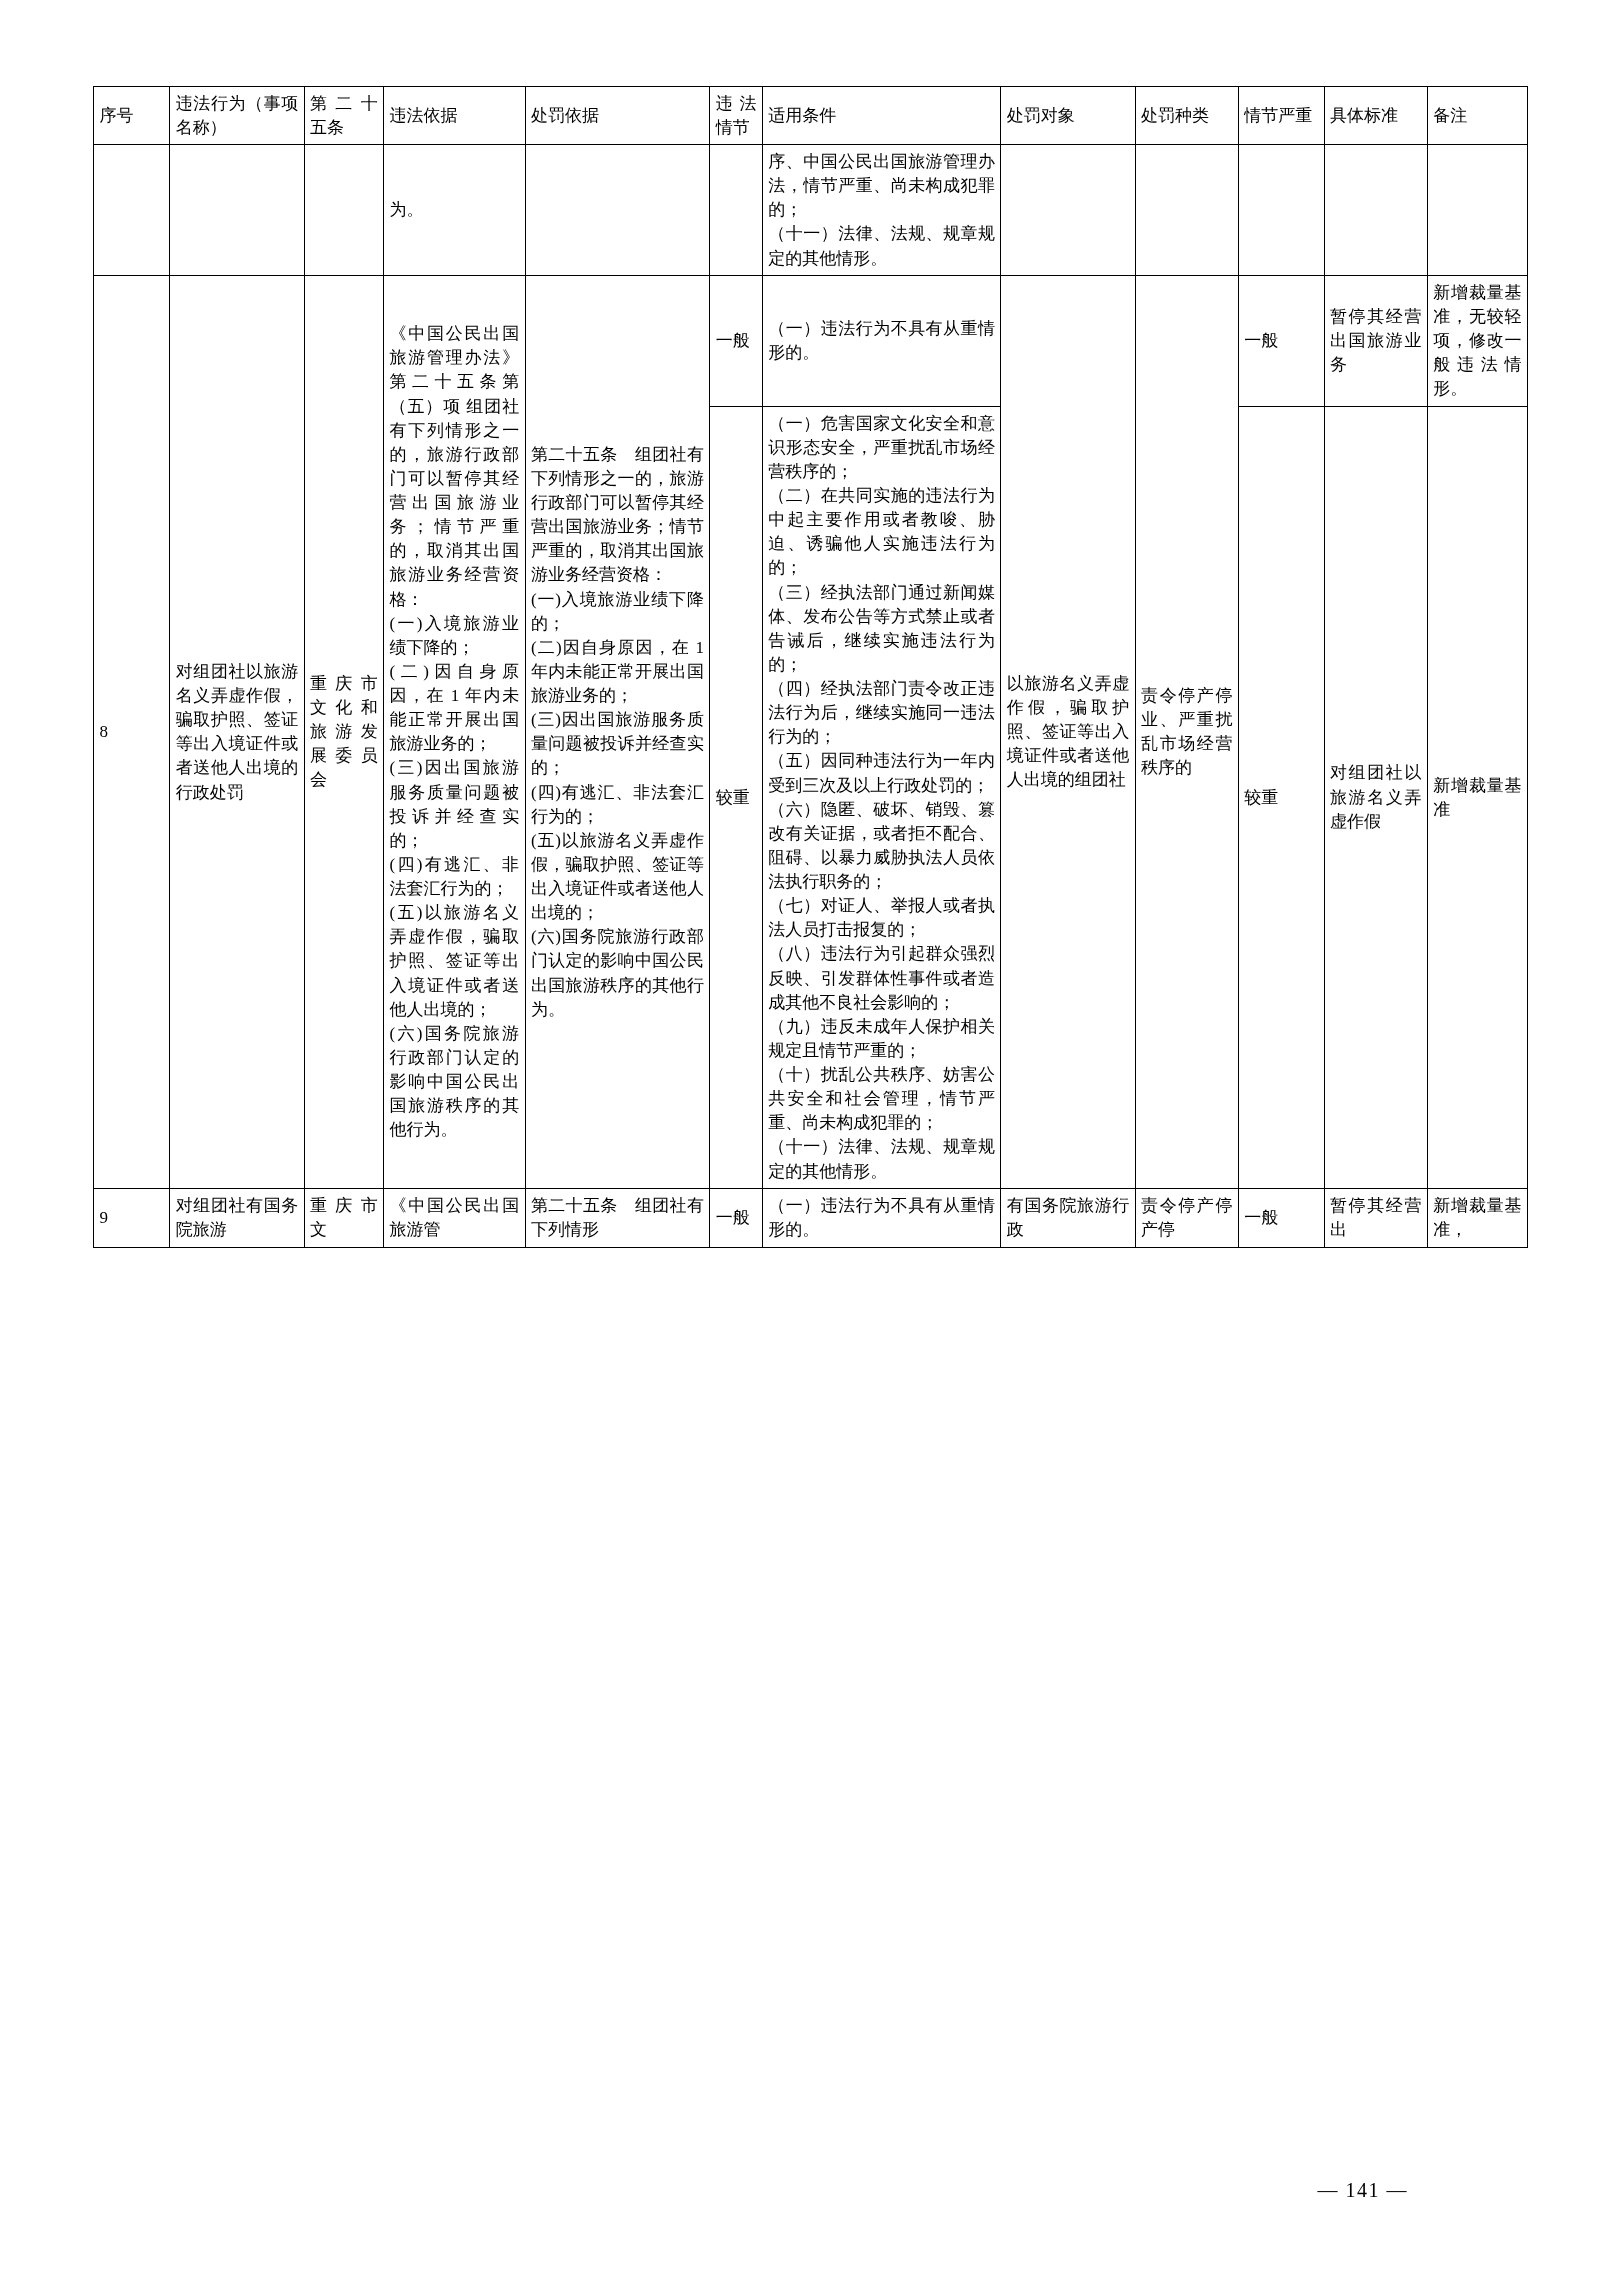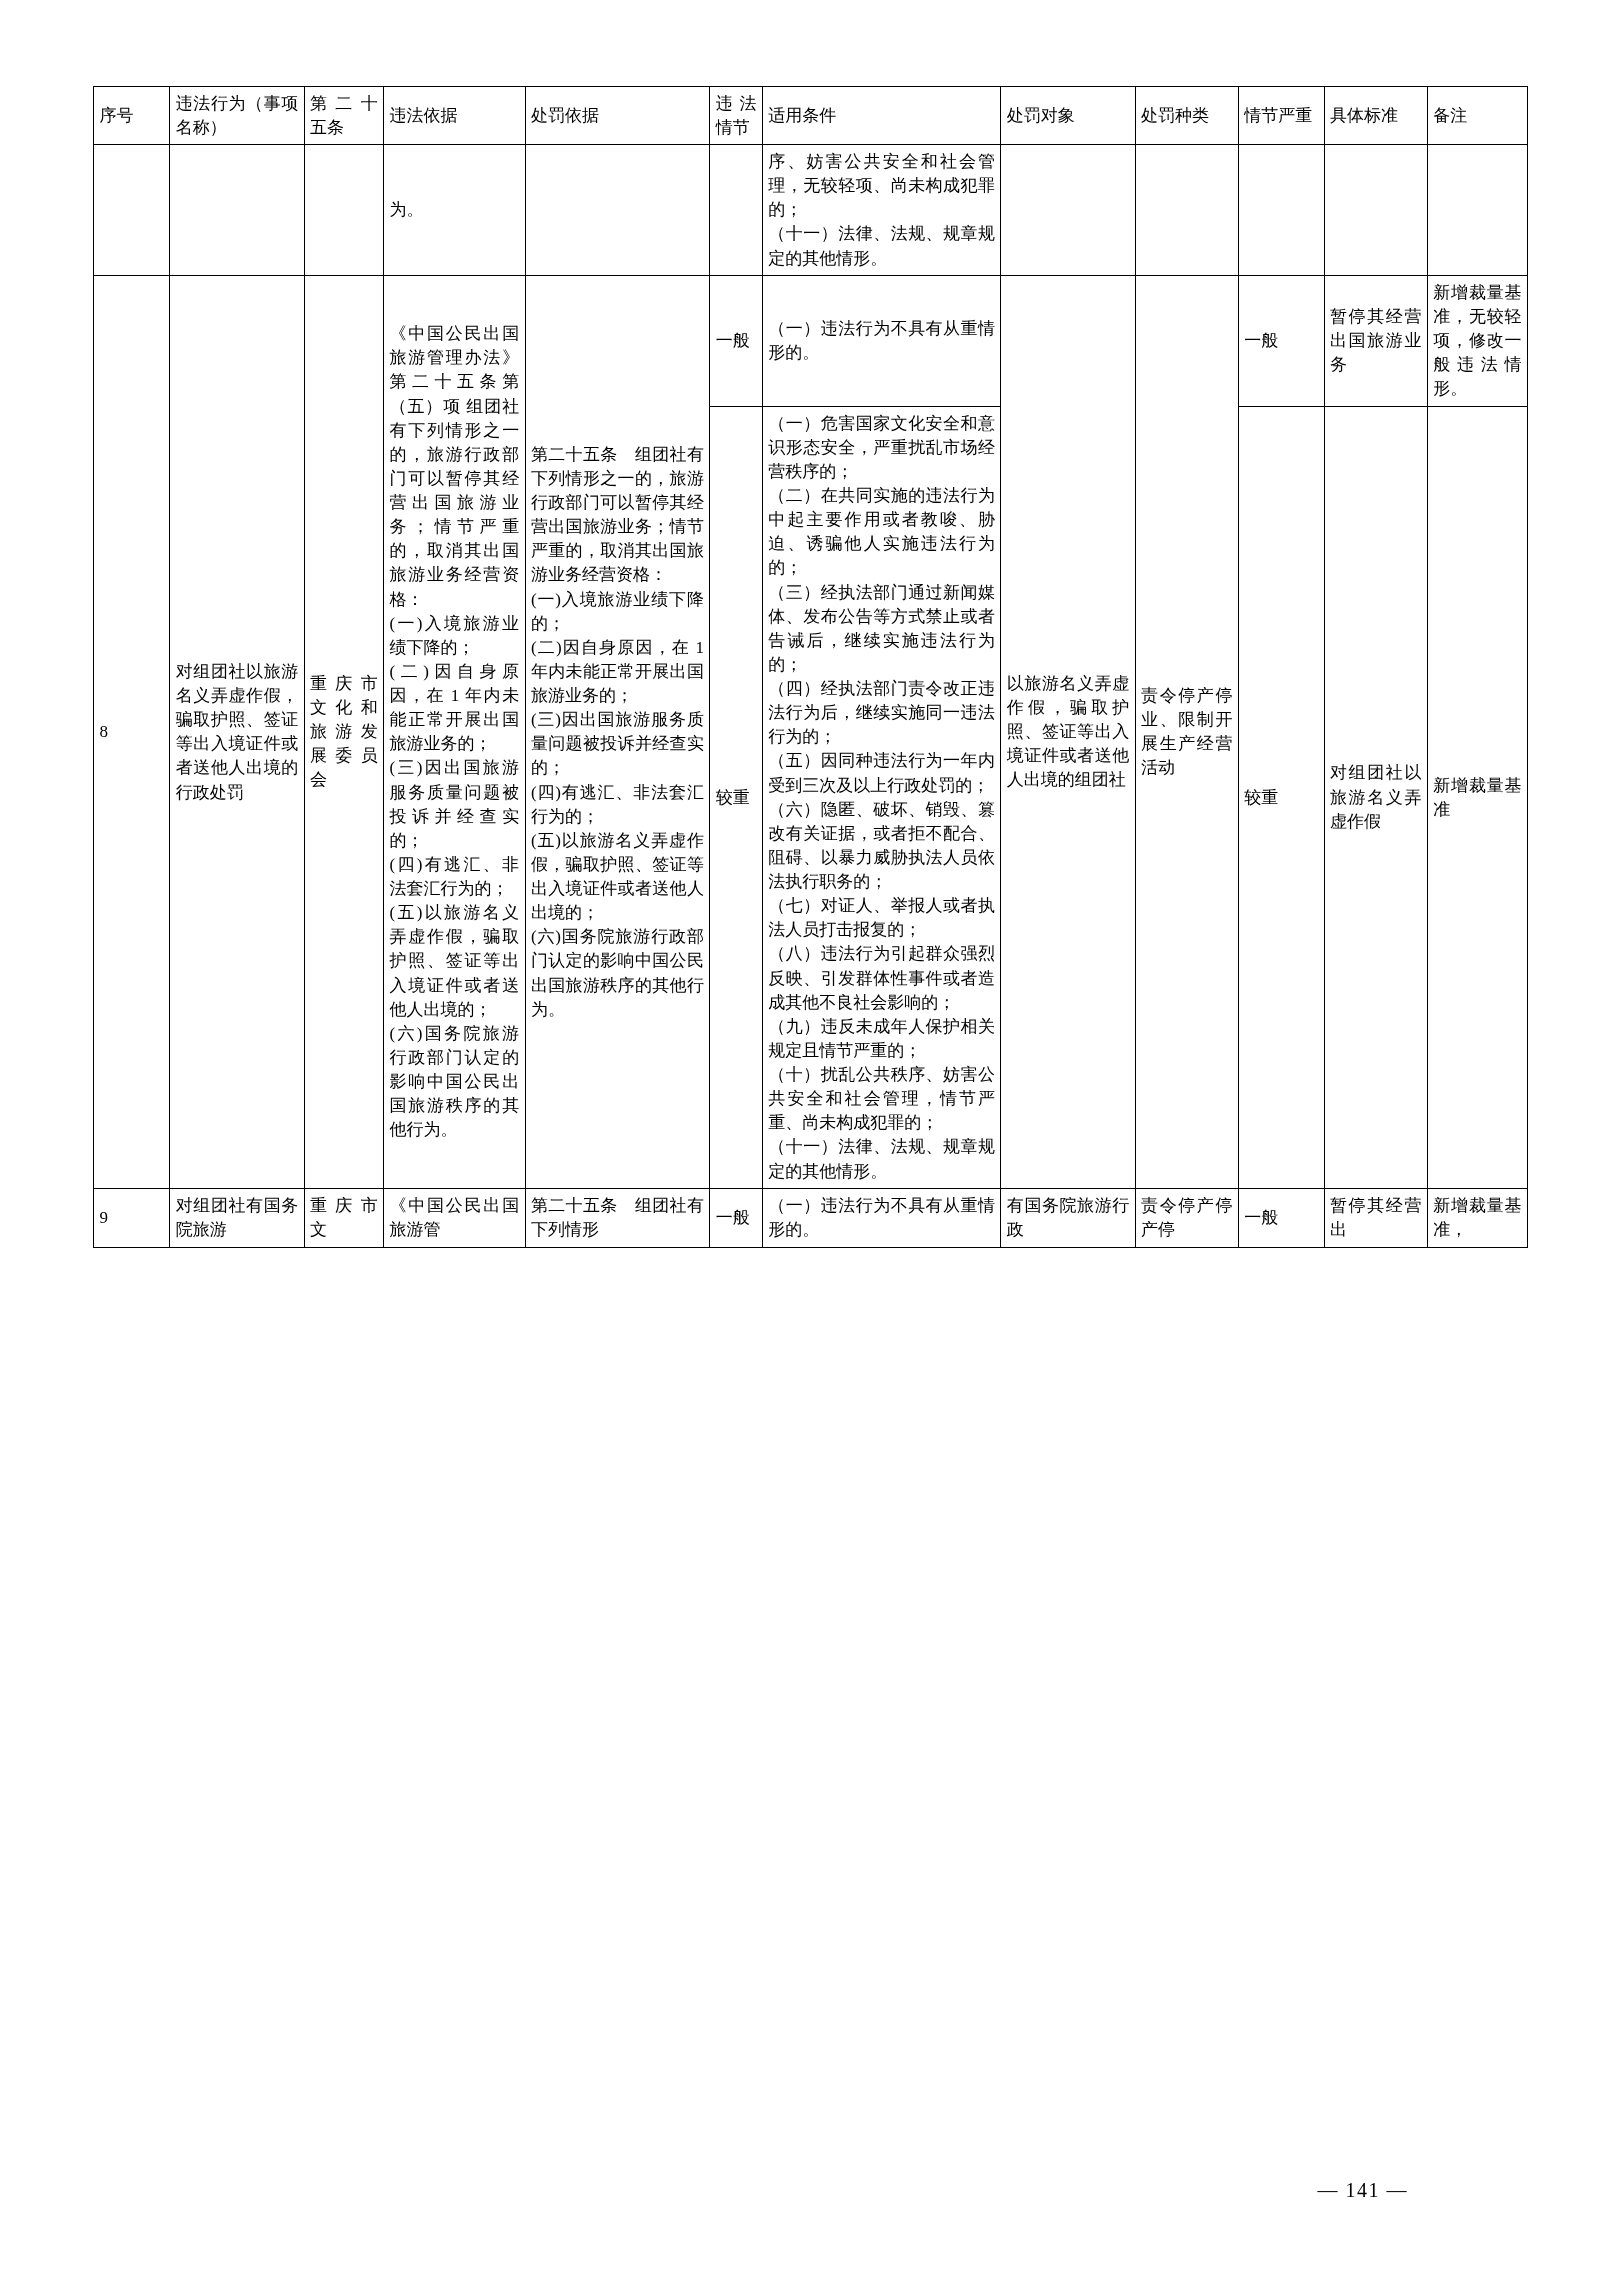--- a/index.html
+++ b/index.html
@@ -110,21 +110,21 @@
       <tr>
         <td class="c-top"></td>
         <td class="c-top"></td>
         <td class="c-top"></td>
         <td class="c-top">
           <span class="cell-text">为。</span>
         </td>
         <td class="c-top"></td>
         <td class="c-top"></td>
         <td class="c-top">
-          <span class="cell-text">序、妨害公共安全和社会管理，无较轻项、尚未构成犯罪的；
+          <span class="cell-text">序、中国公民出国旅游管理办法，情节严重、尚未构成犯罪的；
 （十一）法律、法规、规章规定的其他情形。</span>
         </td>
         <td class="c-top"></td>
         <td class="c-top"></td>
         <td class="c-top"></td>
         <td class="c-top"></td>
         <td class="c-top"></td>
       </tr>
 
       <tr>
@@ -156,21 +156,21 @@
         <td class="c-center c-mid">
           <span class="cell-text">一般</span>
         </td>
         <td class="c-top">
           <span class="cell-text">（一）违法行为不具有从重情形的。</span>
         </td>
         <td class="c-mid" rowspan="2">
           <span class="cell-text">以旅游名义弄虚作假，骗取护照、签证等出入境证件或者送他人出境的组团社</span>
         </td>
         <td class="c-mid" rowspan="2">
-          <span class="cell-text">责令停产停业、限制开展生产经营活动</span>
+          <span class="cell-text">责令停产停业、严重扰乱市场经营秩序的</span>
         </td>
         <td class="c-center c-mid">
           <span class="cell-text">一般</span>
         </td>
         <td class="c-center c-mid">
           <span class="cell-text">暂停其经营出国旅游业务</span>
         </td>
         <td class="c-top">
           <span class="cell-text">新增裁量基准，无较轻项，修改一般违法情形。</span>
         </td>

